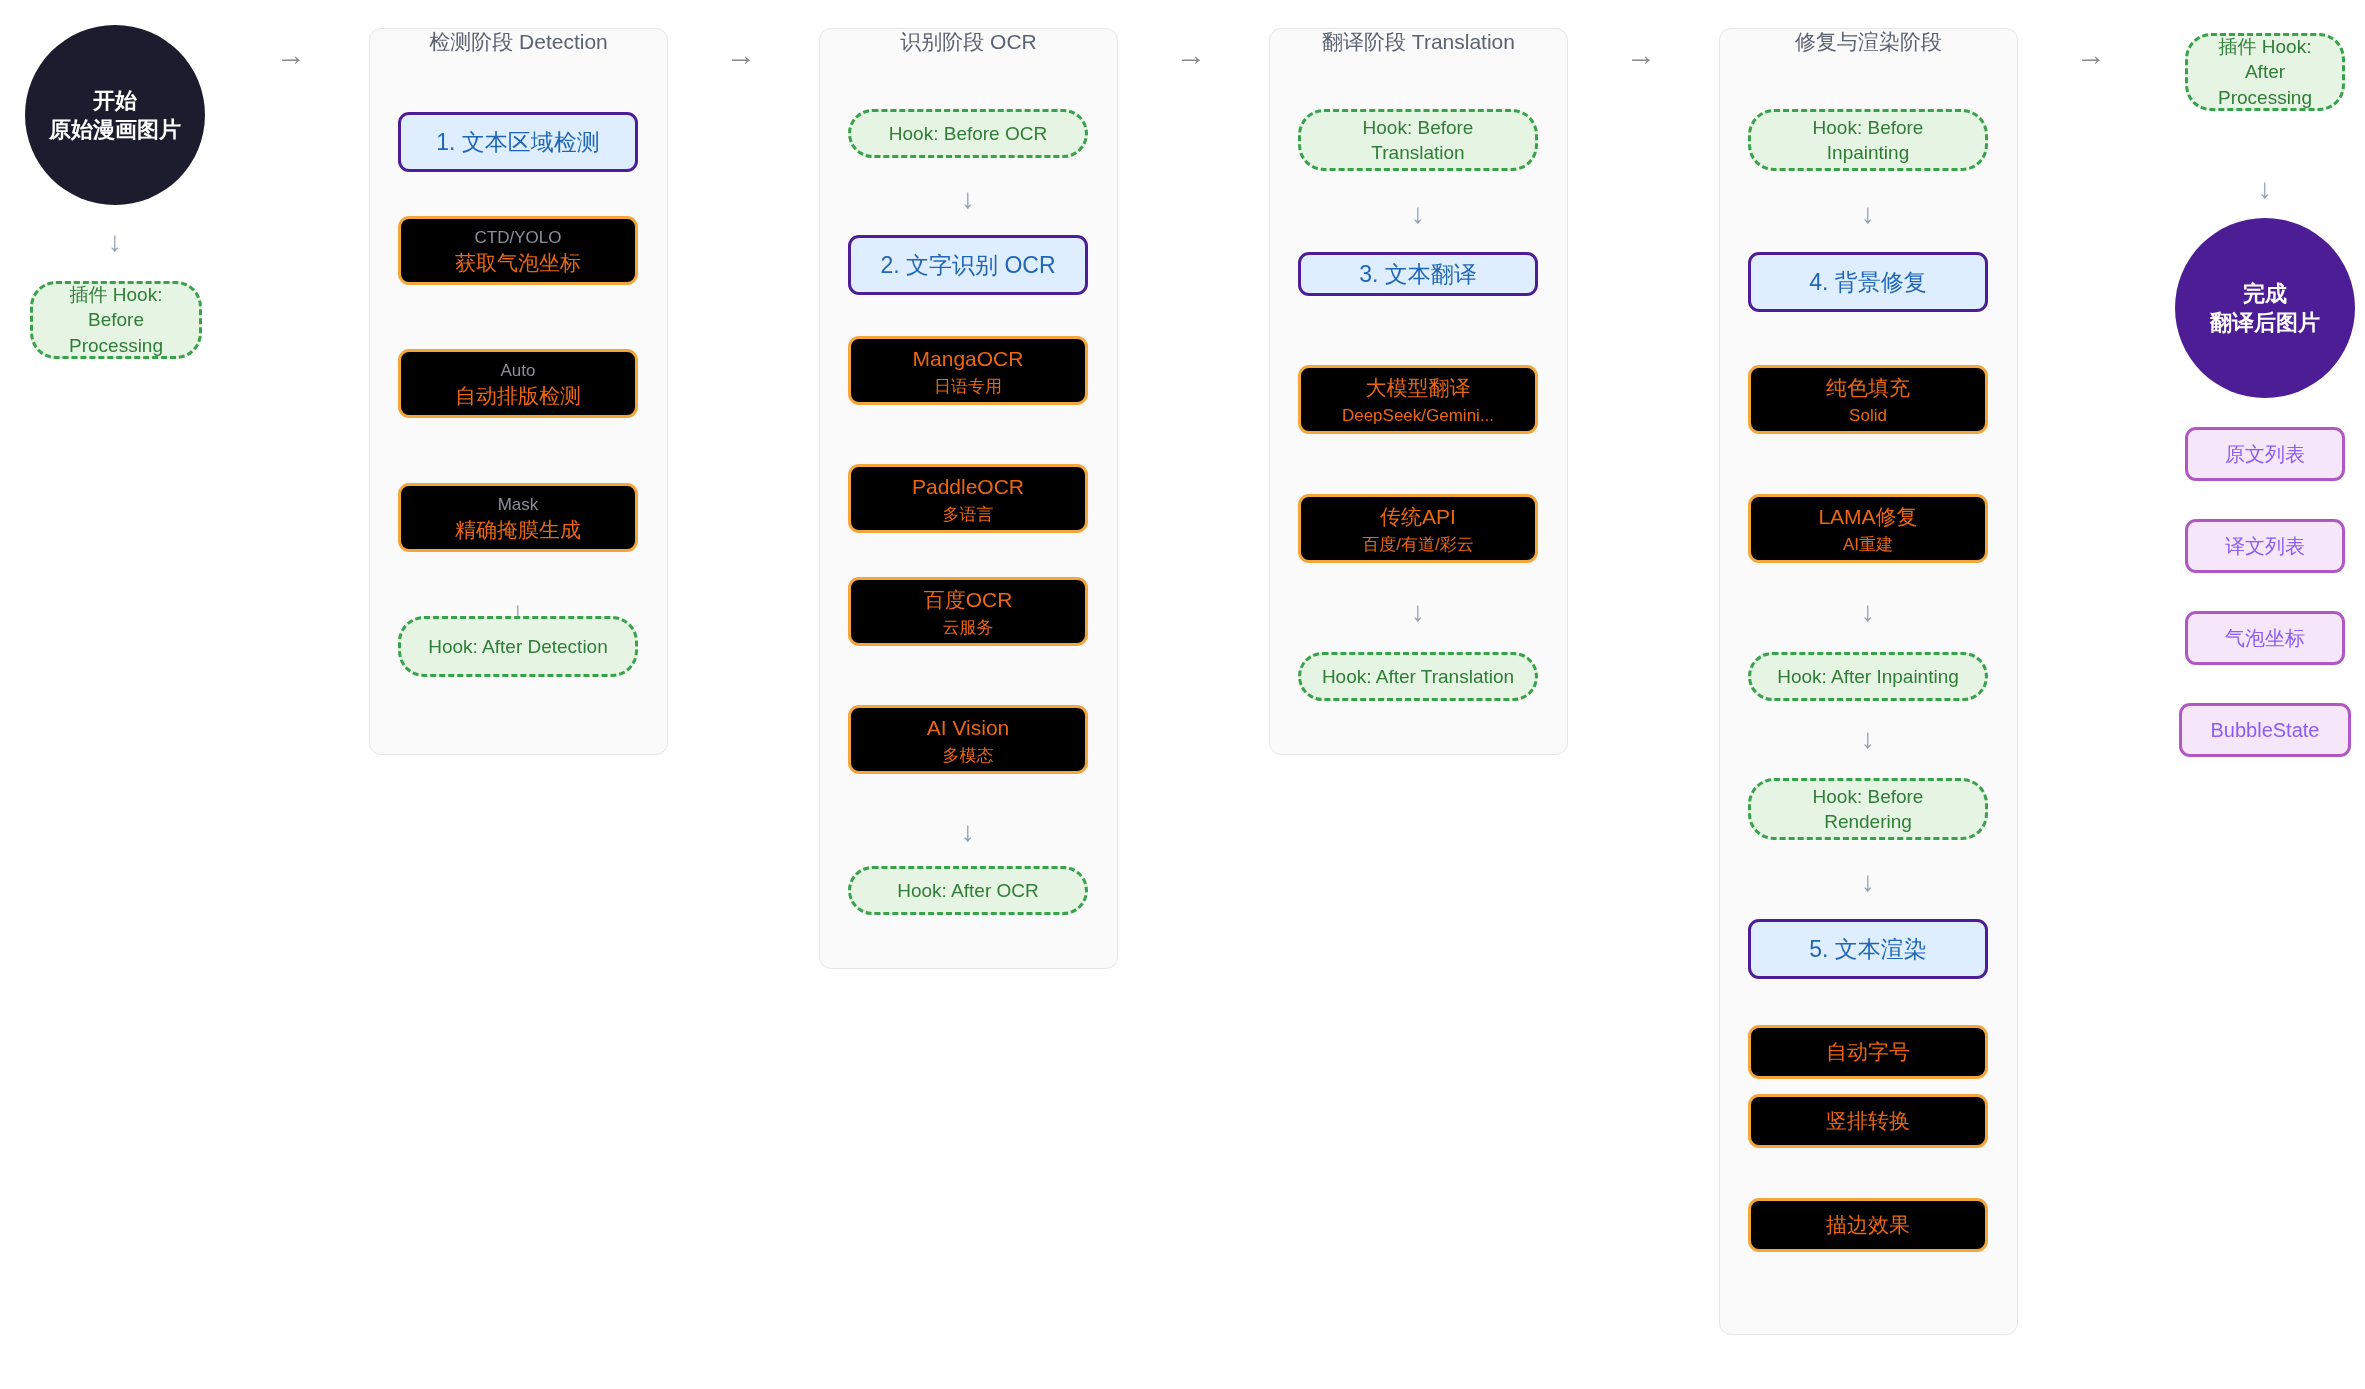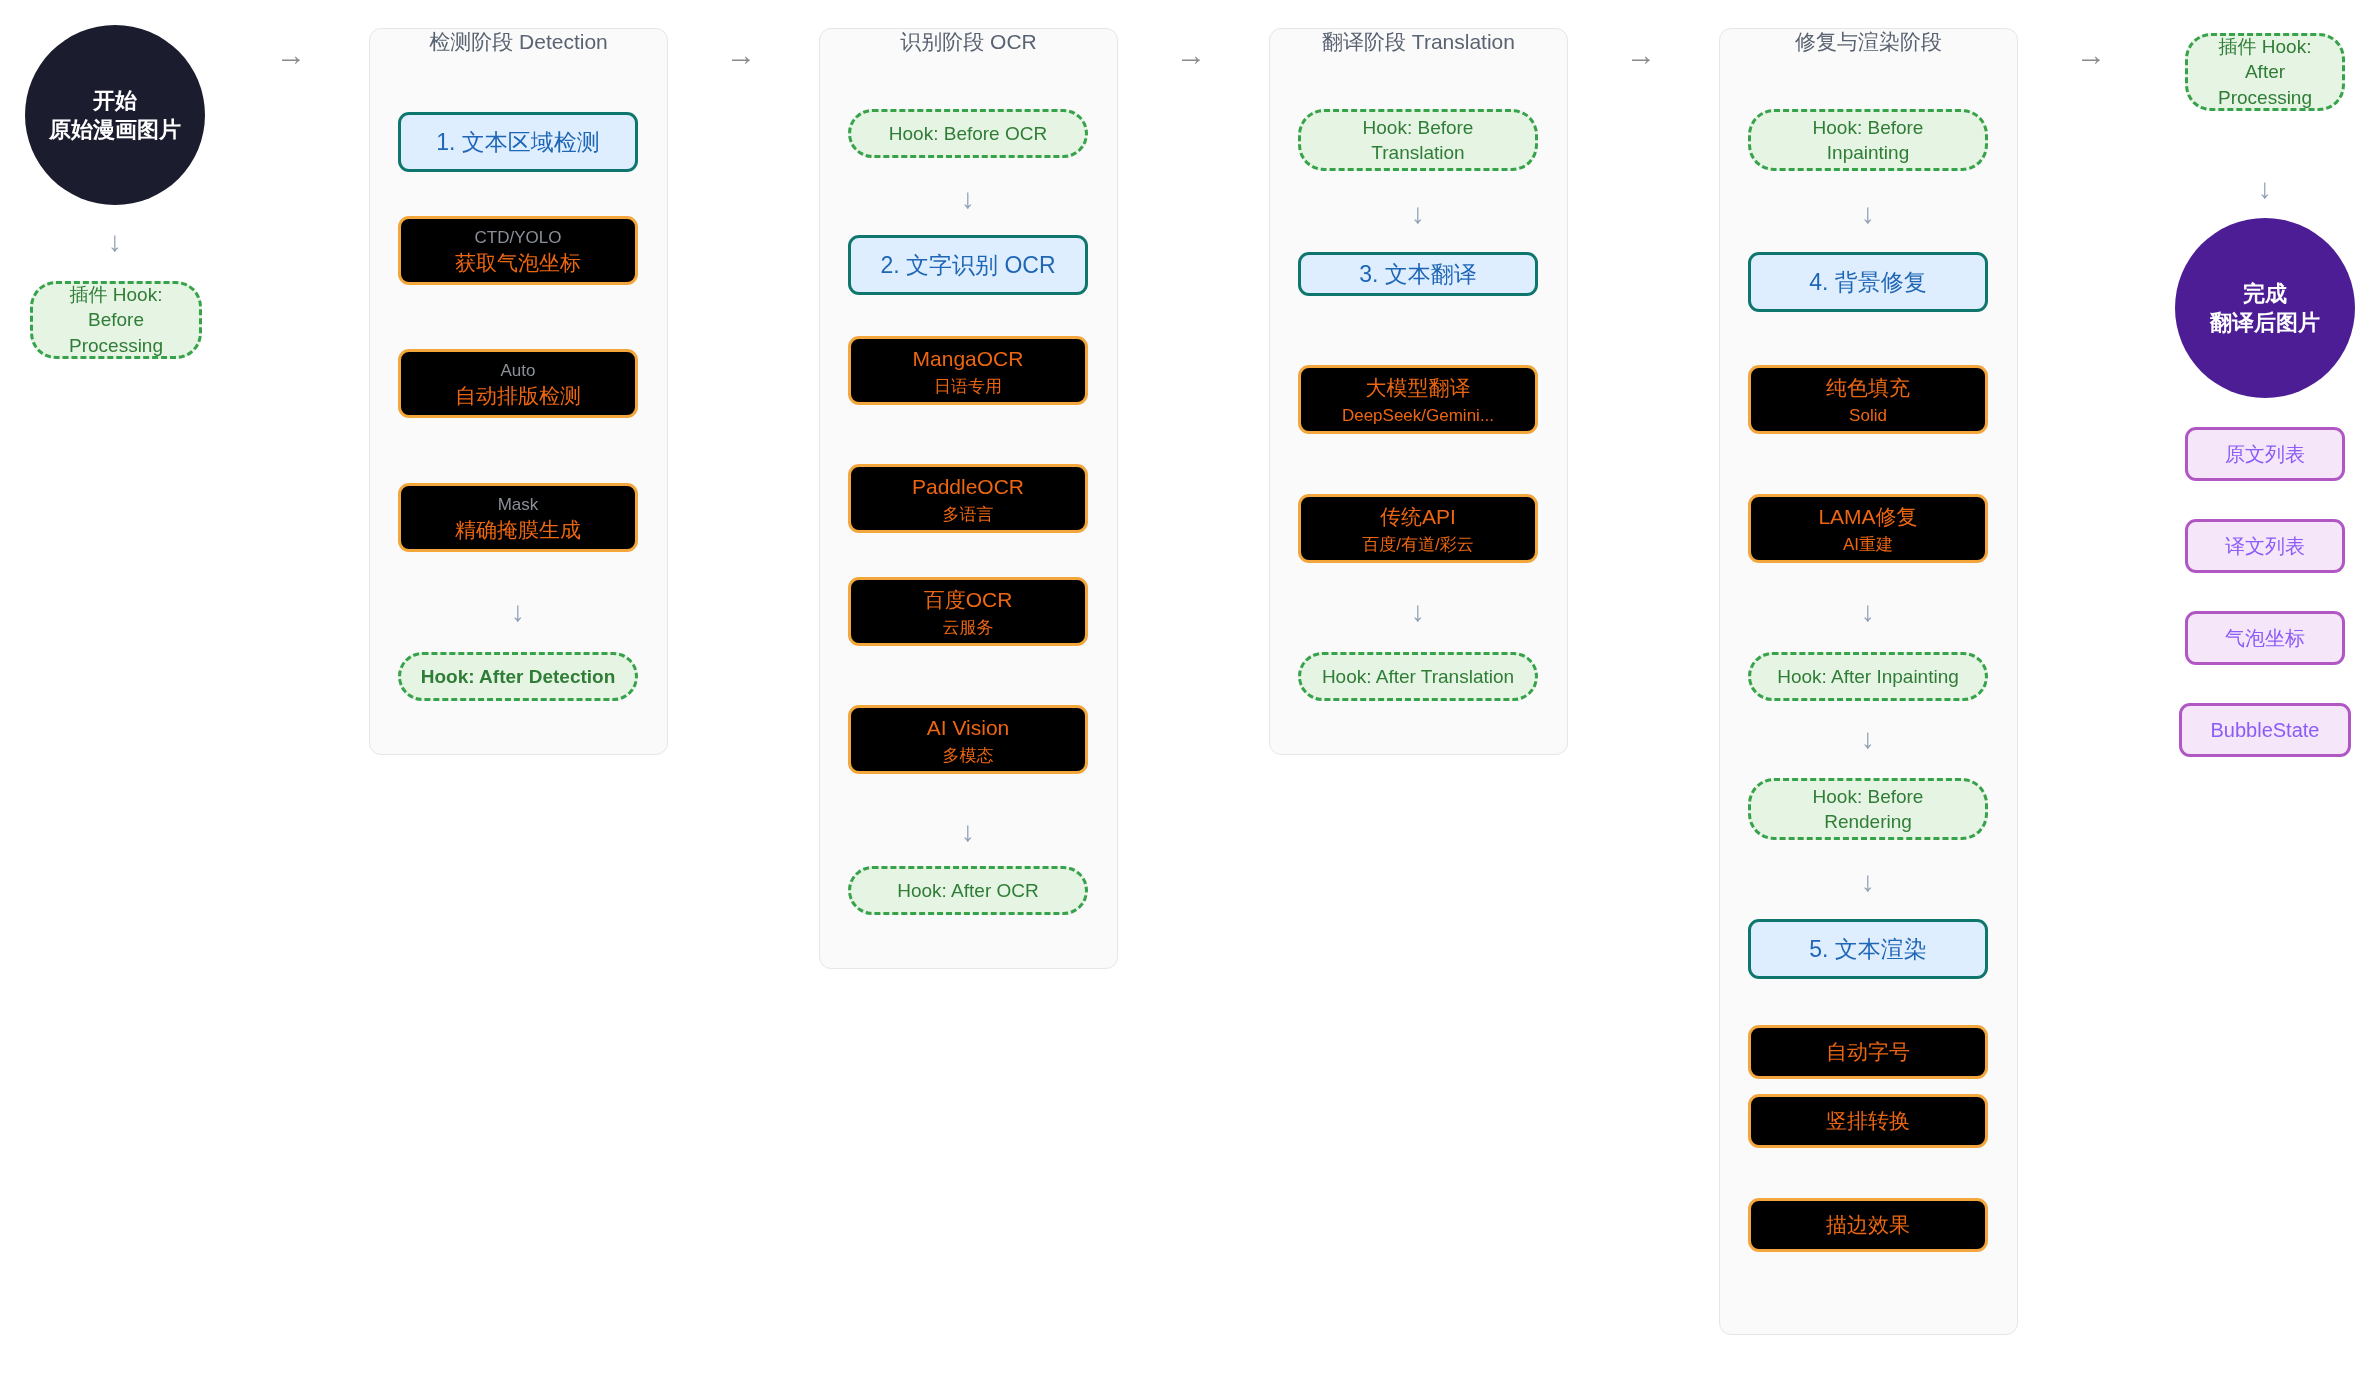--- a/index.html
+++ b/index.html
@@ -39,21 +39,21 @@
 
   .hook-node {
     border: 3px dashed #37a24a;
     background: #e6f4e4;
     border-radius: 26px;
     color: #2f7d36;
     font-size: 19px;
   }
 
   .step-node {
-    border: 3px solid #0f766e;
+    border: 3px solid #4c1d95;
     background: #deeeff;
     border-radius: 11px;
     color: #1f66b5;
     font-size: 23px;
   }
 
   .opt-node {
     border: 3px solid #f3a63c;
     background: #000000;
     border-radius: 11px;
@@ -147,21 +147,21 @@
     <span>自动排版检测</span>
   </div>
 
   <div class="node opt-node" style="left:398px; top:483px; width:240px; height:69px;">
     <span class="sub gray">Mask</span>
     <span>精确掩膜生成</span>
   </div>
 
   <div class="arrow-down" style="left:503px; top:598px;">↓</div>
 
-  <div class="node hook-node" style="left:398px; top:652px; width:240px; height:49px;font-weight:bold;">
+  <div class="node hook-node" style="left:398px; top:616px; width:240px; height:61px;">
     <span>Hook: After Detection</span>
   </div>
 
   <div class="arrow-right" style="left:718px; top:40px;">→</div>
 
   <div class="stage" style="left:819px; top:28px; width:299px; height:941px;"></div>
   <div class="stage-title" style="left:819px; top:28px; width:299px;">识别阶段 OCR</div>
 
   <div class="node hook-node" style="left:848px; top:109px; width:240px; height:49px;">
     <span>Hook: Before OCR</span>

